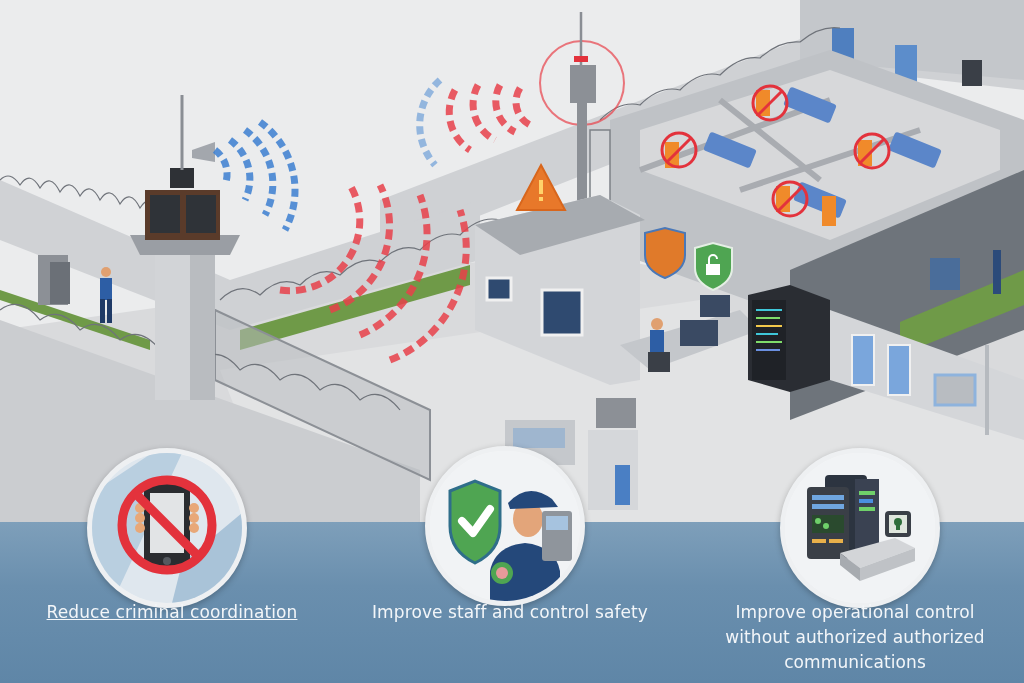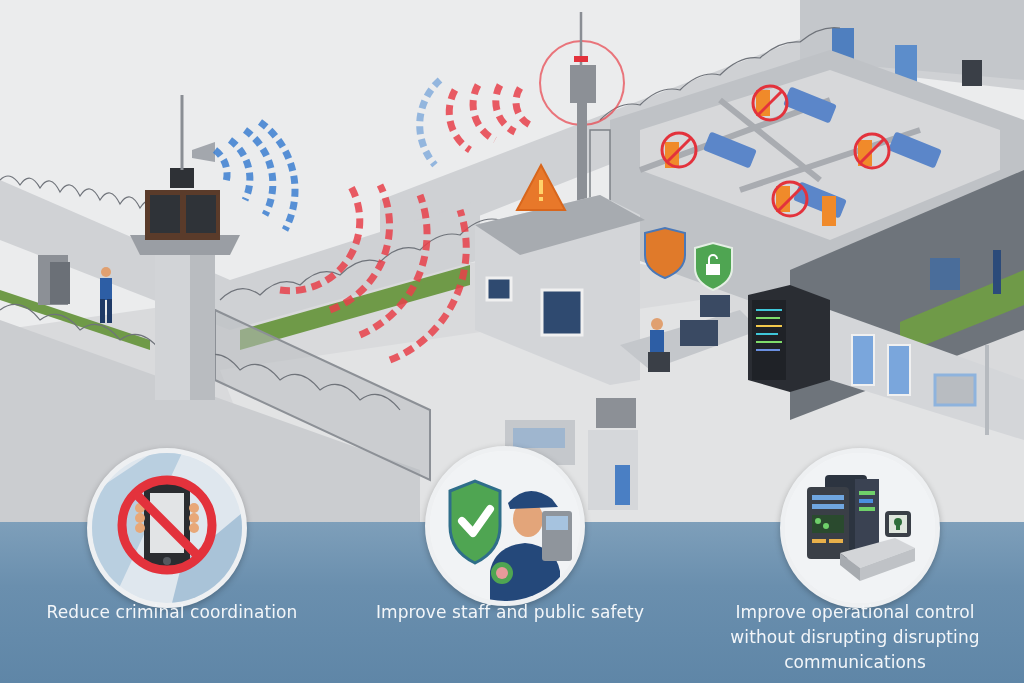--- a/index.html
+++ b/index.html
@@ -200,40 +200,40 @@
         <circle cx="48" cy="65" r="5"></circle>
         <circle cx="48" cy="75" r="5"></circle>
       <circle cx="102" cy="55" r="5"></circle>
         <circle cx="102" cy="65" r="5"></circle>
         <circle cx="102" cy="75" r="5"></circle>
     </g>
     <circle cx="75" cy="72" r="45" fill="none" stroke="#e3323c" stroke-width="9"></circle>
     <line x1="44" y1="41" x2="106" y2="103" stroke="#e3323c" stroke-width="9"></line>
   </svg>
 </div>
-<div class="caption" style="left:12px;top:600px;width:320px;">
+<div class="caption" style="left:12px;top:600px;width:320px;text-decoration:underline;">
   <div>Reduce criminal coordination</div>
 </div>
 
 <div class="badge" style="left:425px;top:446px;">
   <svg viewBox="0 0 150 150">
     <rect x="0" y="0" width="150" height="150" fill="#f1f3f5"></rect>
     <path d="M20,40 L45,30 L70,40 L70,75 Q70,100 45,112 Q20,100 20,75 Z" fill="#4fa552" stroke="#2f6e8a" stroke-width="3"></path>
     <polyline points="32,70 43,82 60,58" fill="none" stroke="#ffffff" stroke-width="8" stroke-linecap="round" stroke-linejoin="round"></polyline>
     <path d="M60,150 L60,120 Q65,95 95,92 Q125,95 130,120 L130,150 Z" fill="#24487a"></path>
     <circle cx="72" cy="122" r="11" fill="#4fa552"></circle>
     <circle cx="72" cy="122" r="6" fill="#e79a9a"></circle>
     <ellipse cx="98" cy="68" rx="15" ry="18" fill="#e3a57a"></ellipse>
     <path d="M78,52 Q98,30 122,48 L128,56 L80,58 Z" fill="#24487a"></path>
     <rect x="112" y="60" width="30" height="50" rx="3" fill="#8f959c"></rect>
     <rect x="116" y="65" width="22" height="14" fill="#a6c3df"></rect>
   </svg>
 </div>
 <div class="caption" style="left:360px;top:600px;width:300px;">
-  <div>Improve staff and public safety</div>
+  <div>Improve staff and control safety</div>
 </div>
 
 <div class="badge" style="left:780px;top:448px;">
   <svg viewBox="0 0 150 150">
     <rect x="0" y="0" width="150" height="150" fill="#f1f3f5"></rect>
     <rect x="40" y="22" width="42" height="78" rx="4" fill="#2c3440"></rect>
     <rect x="70" y="26" width="24" height="70" fill="#3a4252"></rect>
     <rect x="74" y="38" width="16" height="4" fill="#6fd06a"></rect>
     <rect x="74" y="46" width="14" height="4" fill="#4a8fe0"></rect>
     <rect x="74" y="54" width="16" height="4" fill="#6fd06a"></rect>
@@ -249,15 +249,15 @@
     <polygon points="55,100 75,115 75,128 55,112" fill="#a7abb0"></polygon>
     <polygon points="75,115 130,95 130,108 75,128" fill="#bfc2c6"></polygon>
     <rect x="100" y="58" width="26" height="26" rx="4" fill="#3a3f47"></rect>
     <rect x="104" y="62" width="18" height="18" fill="#dfe6dd"></rect>
     <circle cx="113" cy="69" r="4" fill="#2e6e3a"></circle>
     <rect x="111" y="70" width="4" height="7" fill="#2e6e3a"></rect>
   </svg>
 </div>
 <div class="caption" style="left:695px;top:600px;width:320px;">
   <div>Improve operational control</div>
-  <div>without disrupting disrupting</div>
+  <div>without authorized authorized</div>
   <div>communications</div>
 </div>
 
 </body></html>

